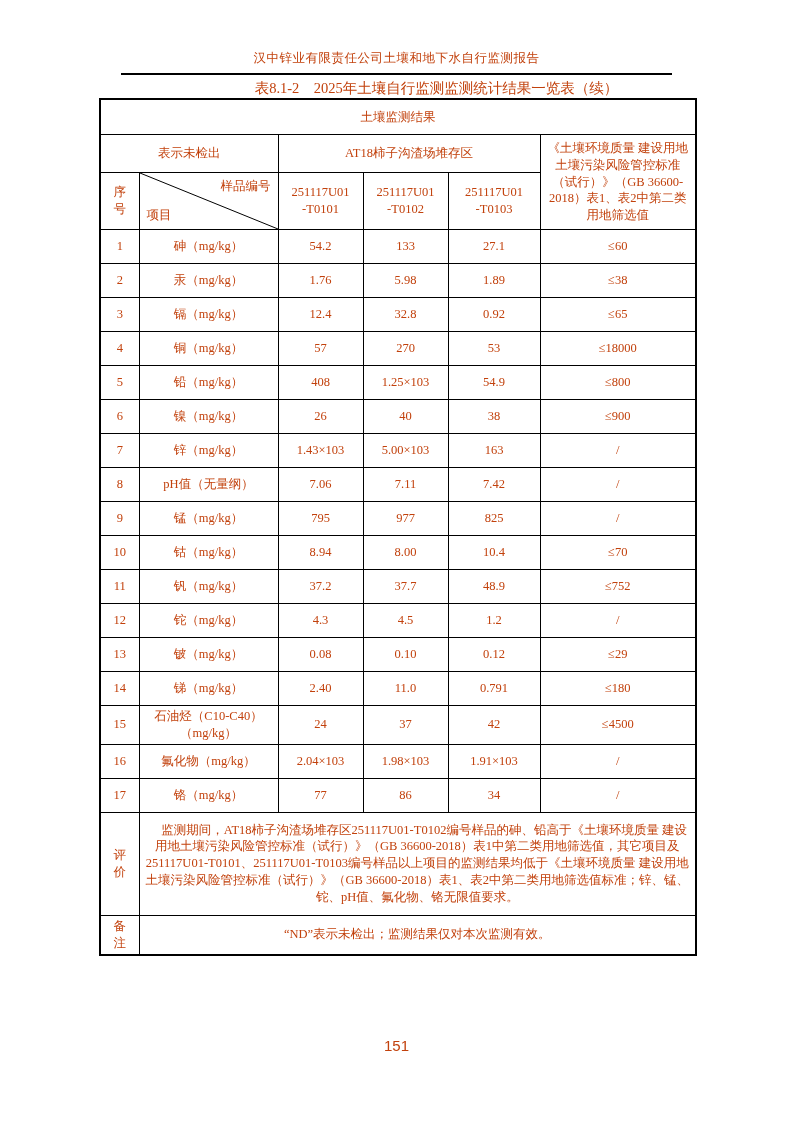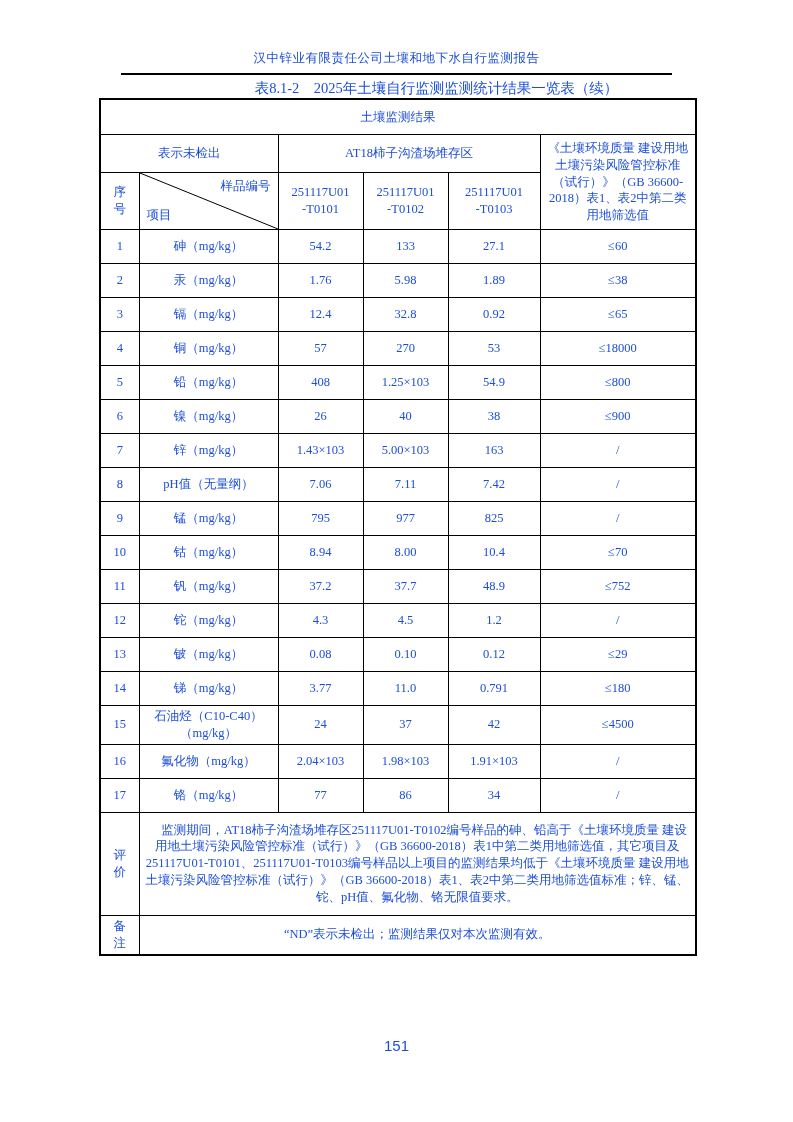--- a/index.html
+++ b/index.html
@@ -3,21 +3,21 @@
 <meta charset="utf-8">
 <style>
   html, body { margin: 0; padding: 0; background: #888; }
   .page {
     position: relative;
     width: 793px;
     height: 1122px;
     margin: 0 auto;
     background: #ffffff;
     font-family: "Liberation Serif", "DejaVu Serif", serif;
-    color: #1d4ed8;
+    color: #c2410c;
     overflow: hidden;
   }
   .doc-header {
     position: absolute;
     top: 50px; left: 0; width: 100%;
     text-align: center;
     font-size: 12.5px;
     letter-spacing: 0.5px;
   }
   .doc-rule {
@@ -240,21 +240,21 @@
     <td>铍（mg/kg）</td>
     <td>0.08</td>
     <td>0.10</td>
     <td>0.12</td>
     <td>≤29</td>
   </tr>
 
   <tr>
     <td>14</td>
     <td>锑（mg/kg）</td>
-    <td>3.77</td>
+    <td>2.40</td>
     <td>11.0</td>
     <td>0.791</td>
     <td>≤180</td>
   </tr>
 
   <tr>
     <td>15</td>
     <td>石油烃（C10-C40）（mg/kg）</td>
     <td>24</td>
     <td>37</td>

